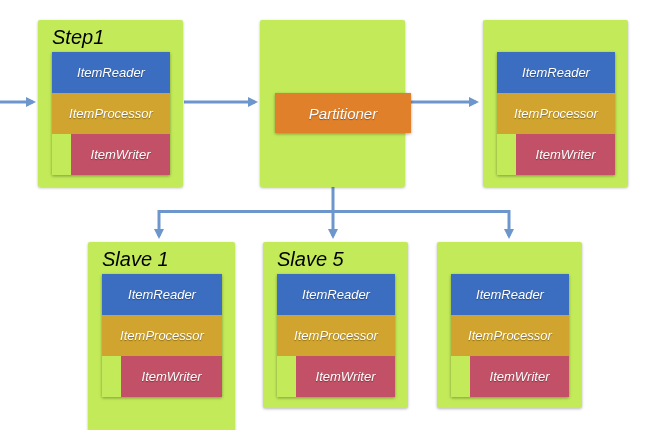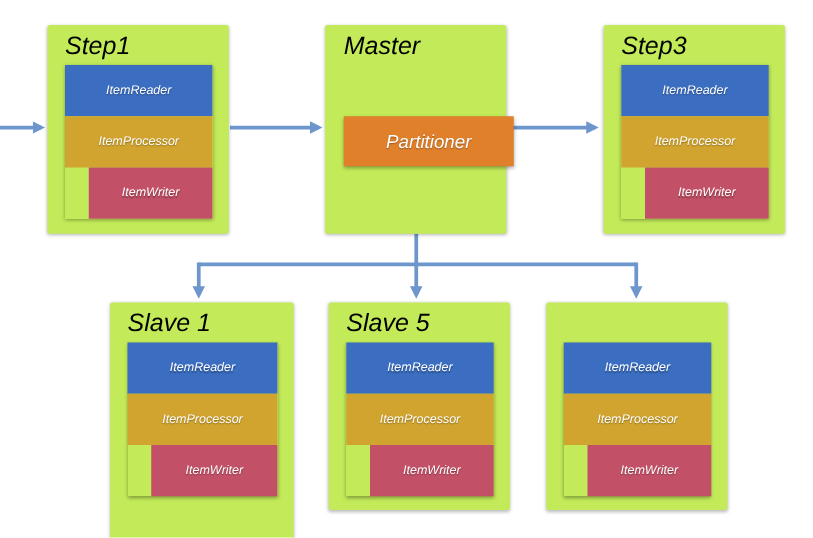--- a/index.html
+++ b/index.html
@@ -52,21 +52,21 @@
     position: absolute;
     left: 14px; right: 13px; top: 32px;
     box-shadow: 0 1px 3px rgba(0,0,0,0.35);
   }
   .comp {
     height: 41px;
     display: flex;
     align-items: center;
     justify-content: center;
     color: var(--component-text, #fff);
-    font-size: 10px;
+    font-size: 13px;
     text-shadow: 0 1px 1px rgba(0,0,0,0.35);
   }
   .comp.reader    { background: var(--item-reader, #3b6ec1); }
   .comp.processor { background: var(--item-processor, #d0a42e); }
   .comp.writer    { background: var(--item-writer, #c25066); margin-left: 19px; }
   .partitioner {
     position: absolute;
     left: 15px; top: 73px;
     width: 136px; height: 40px;
     background: var(--partitioner, #e0802b);
@@ -103,26 +103,24 @@
   <div class="node" style="left:38px; top:20px; width:145px; height:167px">
     <div class="node-title">Step1</div>
     <div class="stack">
       <div class="comp reader">ItemReader</div>
       <div class="comp processor">ItemProcessor</div>
       <div class="comp writer">ItemWriter</div>
     </div>
   </div>
 
   <div class="node" style="left:260px; top:20px; width:145px; height:167px">
-    <div class="node-title" style="left:15px">Master</div>
     <div class="partitioner">Partitioner</div>
   </div>
 
   <div class="node" style="left:483px; top:20px; width:145px; height:167px">
-    <div class="node-title">Step3</div>
     <div class="stack">
       <div class="comp reader">ItemReader</div>
       <div class="comp processor">ItemProcessor</div>
       <div class="comp writer">ItemWriter</div>
     </div>
   </div>
 
   <div class="node" style="left:88px; top:242px; width:147px; height:204px">
     <div class="node-title">Slave 1</div>
     <div class="stack">

